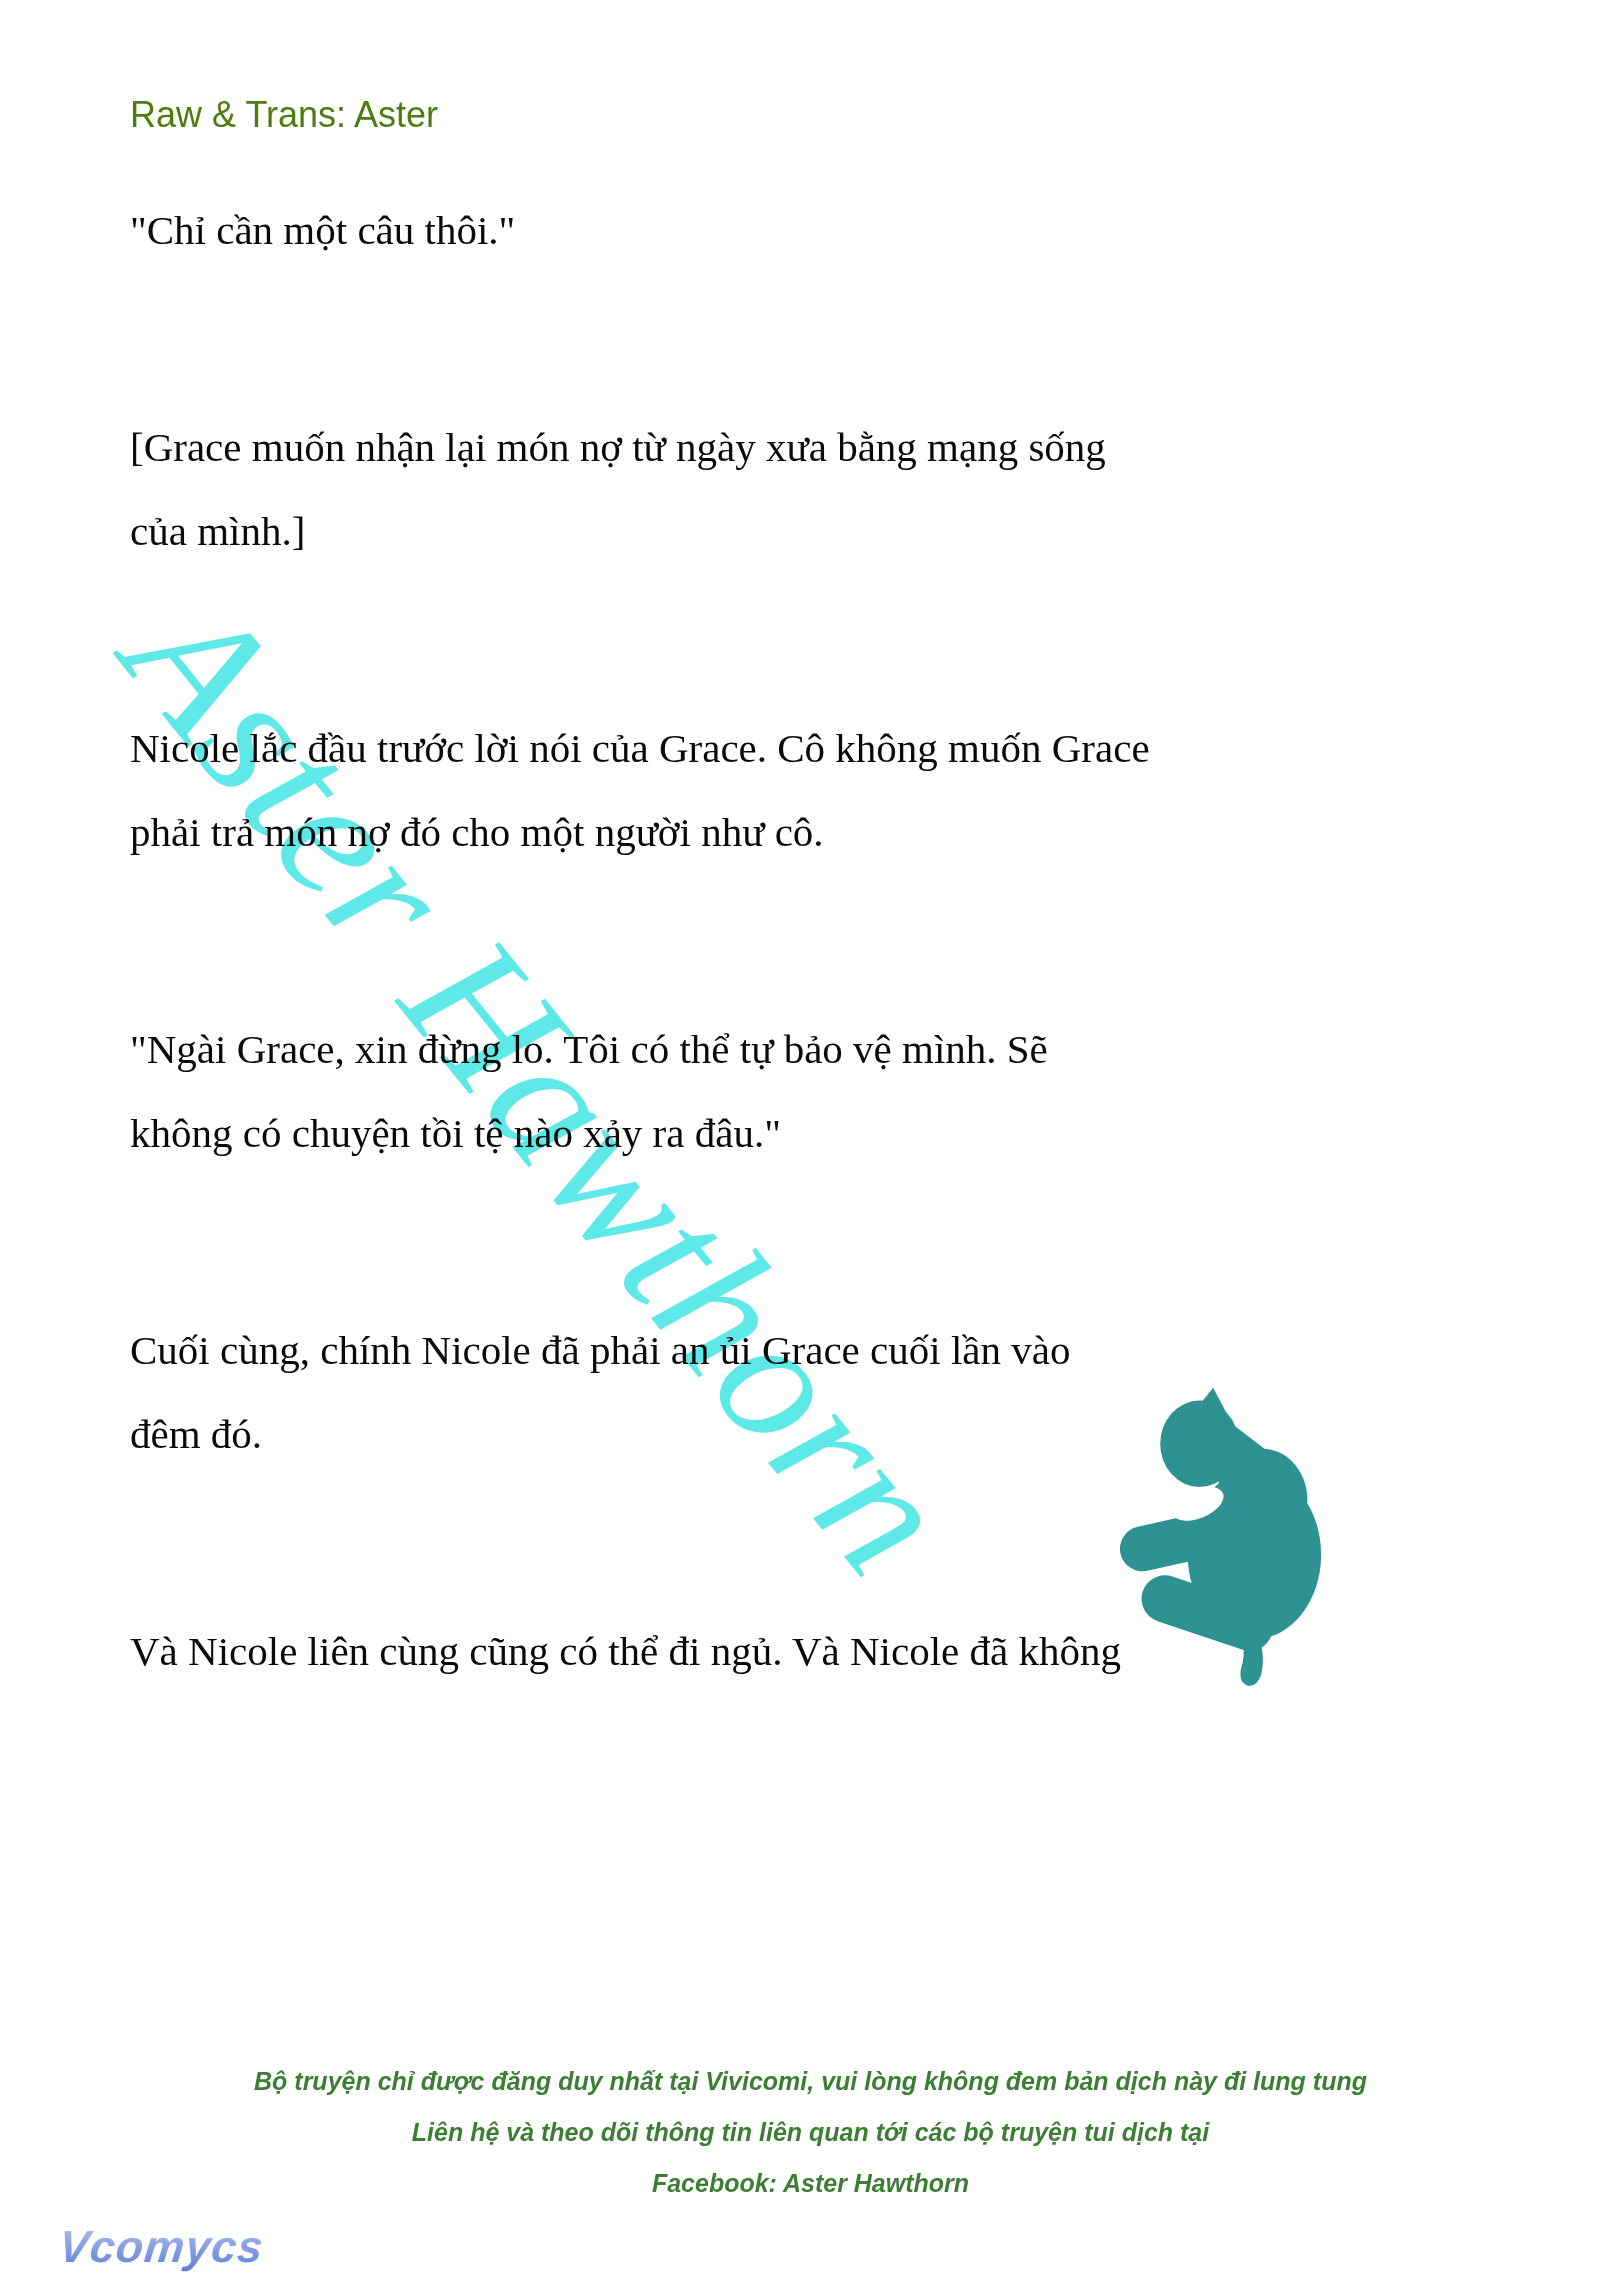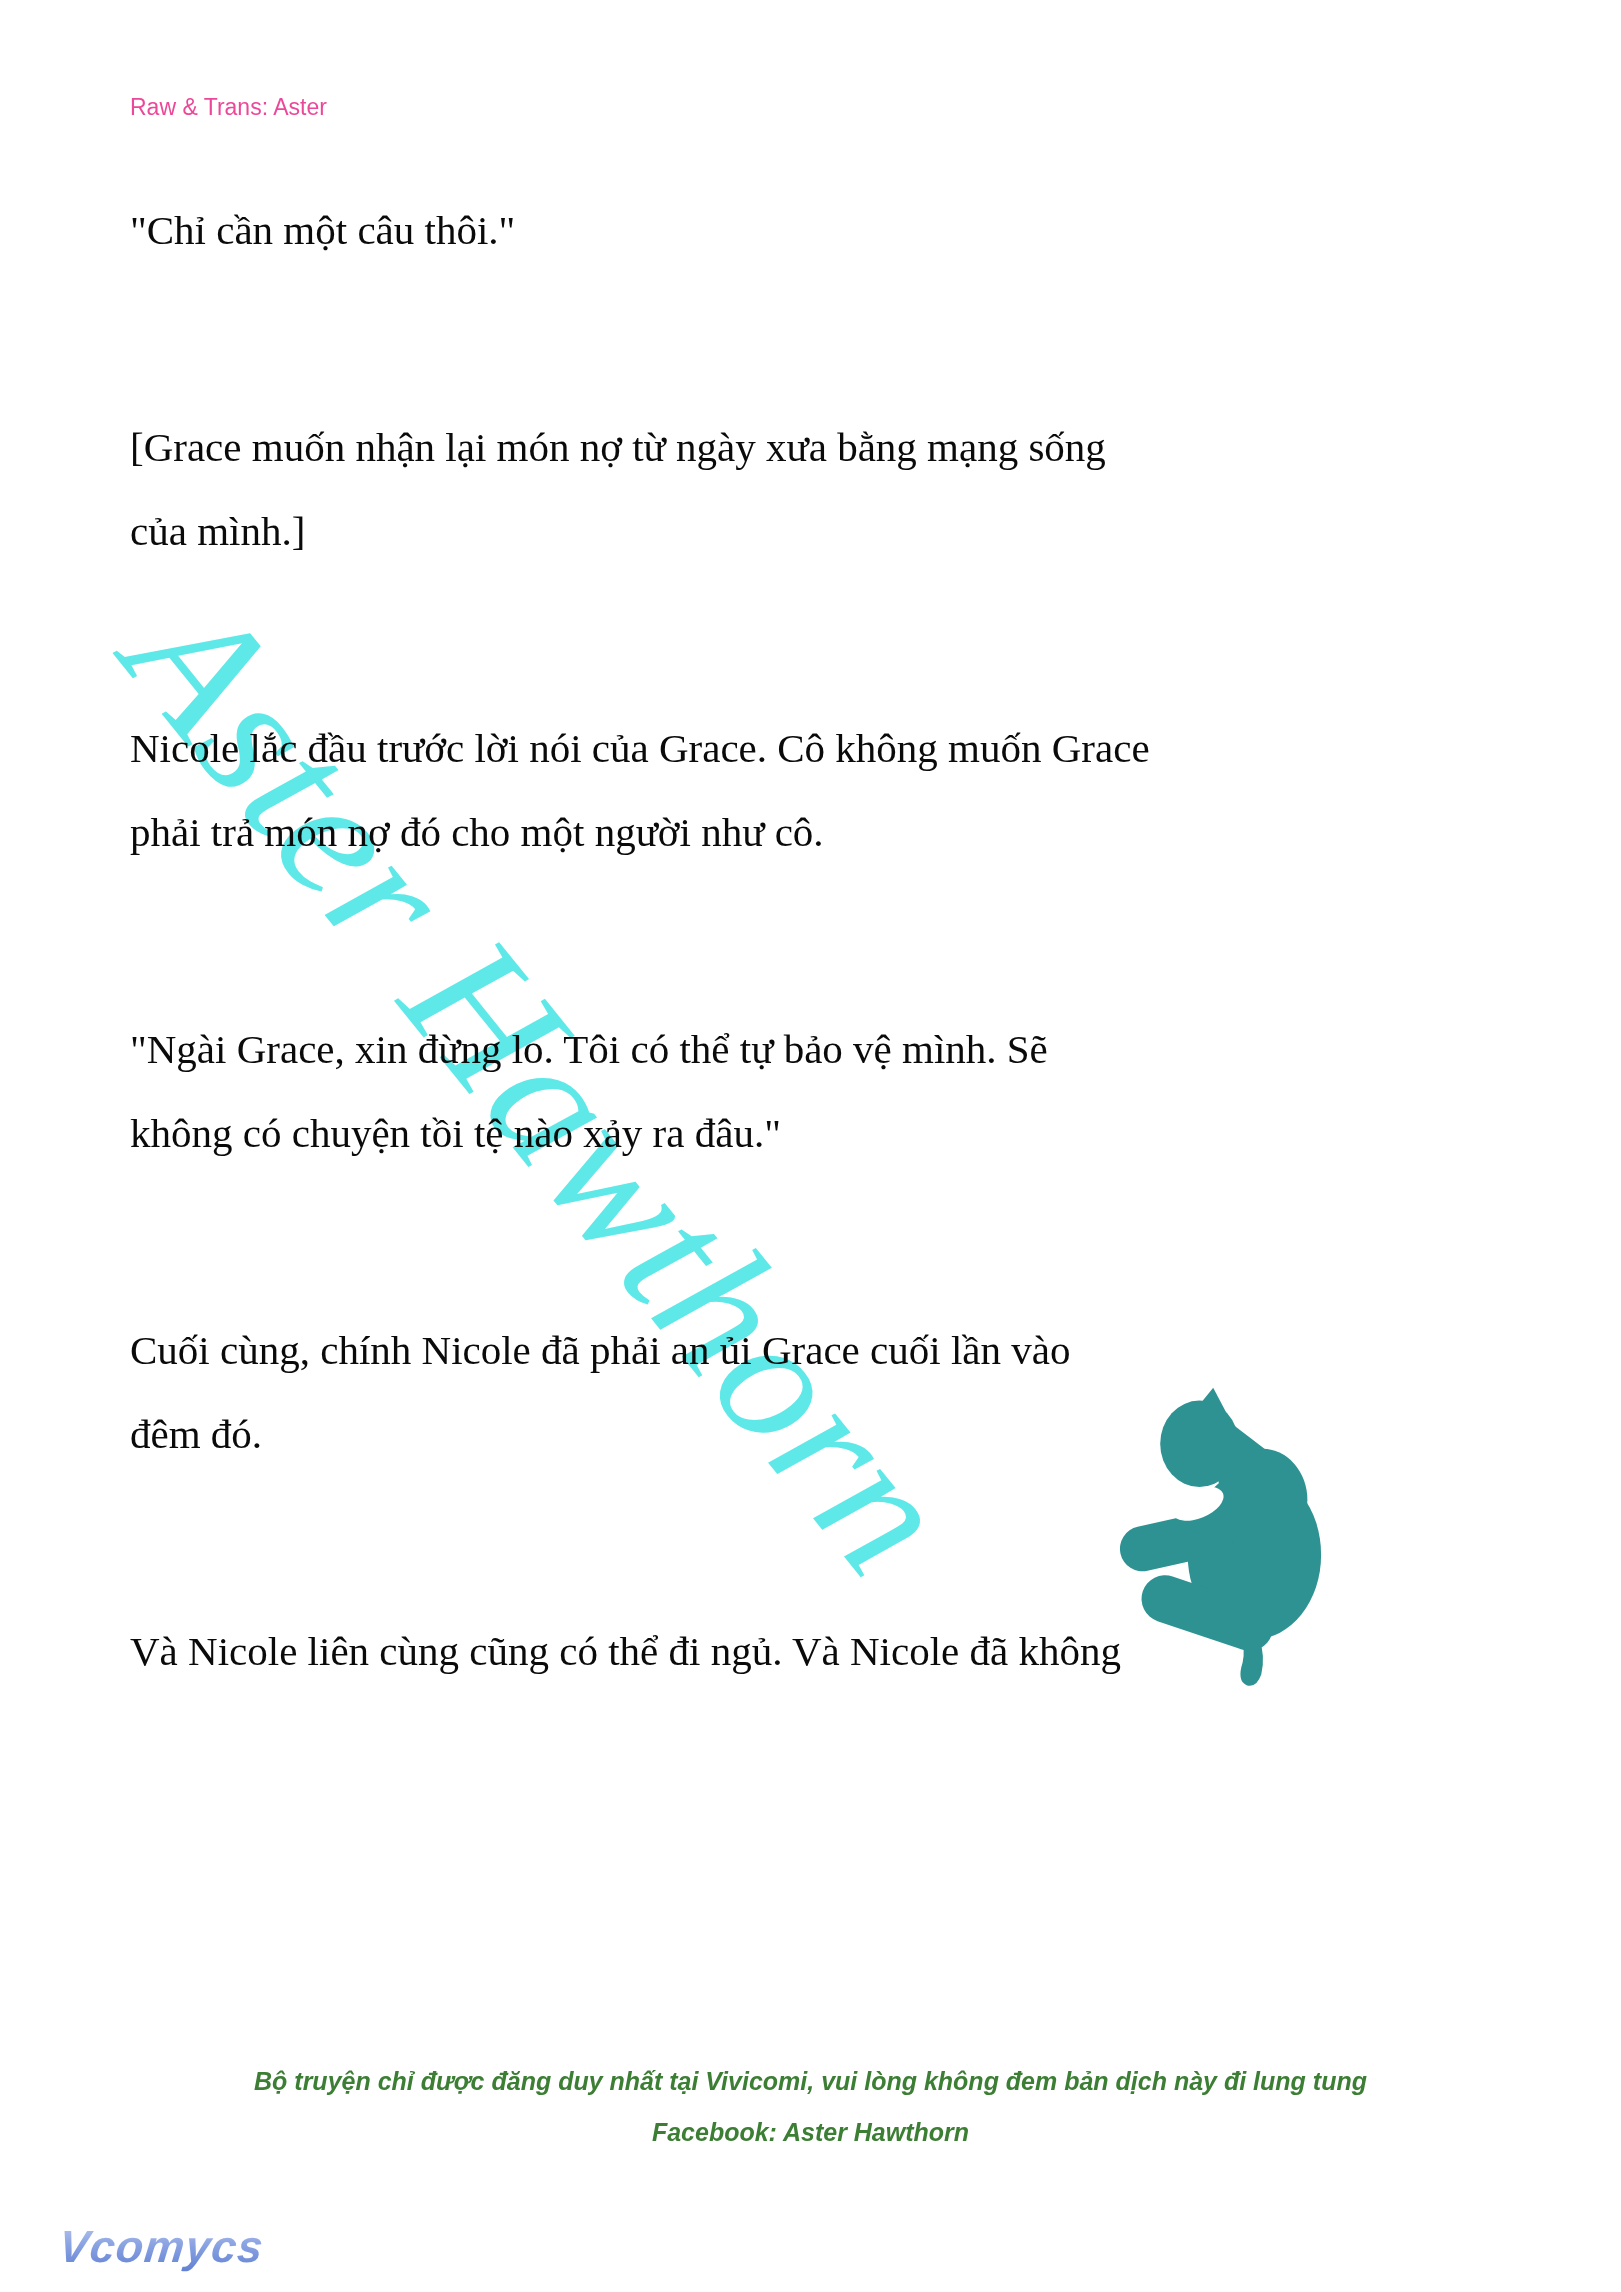--- a/index.html
+++ b/index.html
@@ -6,21 +6,21 @@
   body{
     width:1621px;height:2293px;
     background:#ffffff;
     position:relative;
     overflow:hidden;
     font-family:"Liberation Serif", serif;
   }
   .header-credit{
     position:absolute;left:130px;top:94px;
     font-family:"Liberation Sans", sans-serif;
-    font-size:23px;color:#ec4899;
+    font-size:36px;color:#4d7c0f;
     z-index:2;
   }
   .watermark{
     position:absolute;left:247px;top:557px;
     font-family:"Liberation Serif", serif;
     font-style:italic;
     font-size:181px;
     color:#5EE8E8;
     white-space:nowrap;
     letter-spacing:2px;
@@ -116,17 +116,18 @@
     <div class="line">Cuối cùng, chính Nicole đã phải an ủi Grace cuối lần vào</div>
     <div class="line">đêm đó.</div>
   </div>
   <div class="para">
     <div class="line">Và Nicole liên cùng cũng có thể đi ngủ. Và Nicole đã không</div>
   </div>
 </div>
 
 <div class="footer">
   <div class="f-line">Bộ truyện chỉ được đăng duy nhất tại Vivicomi, vui lòng không đem bản dịch này đi lung tung</div>
+  <div class="f-line">Liên hệ và theo dõi thông tin liên quan tới các bộ truyện tui dịch tại</div>
   <div class="f-line">Facebook: Aster Hawthorn</div>
 </div>
 
 <div class="logo">Vcomycs</div>
 
 
 </body></html>

